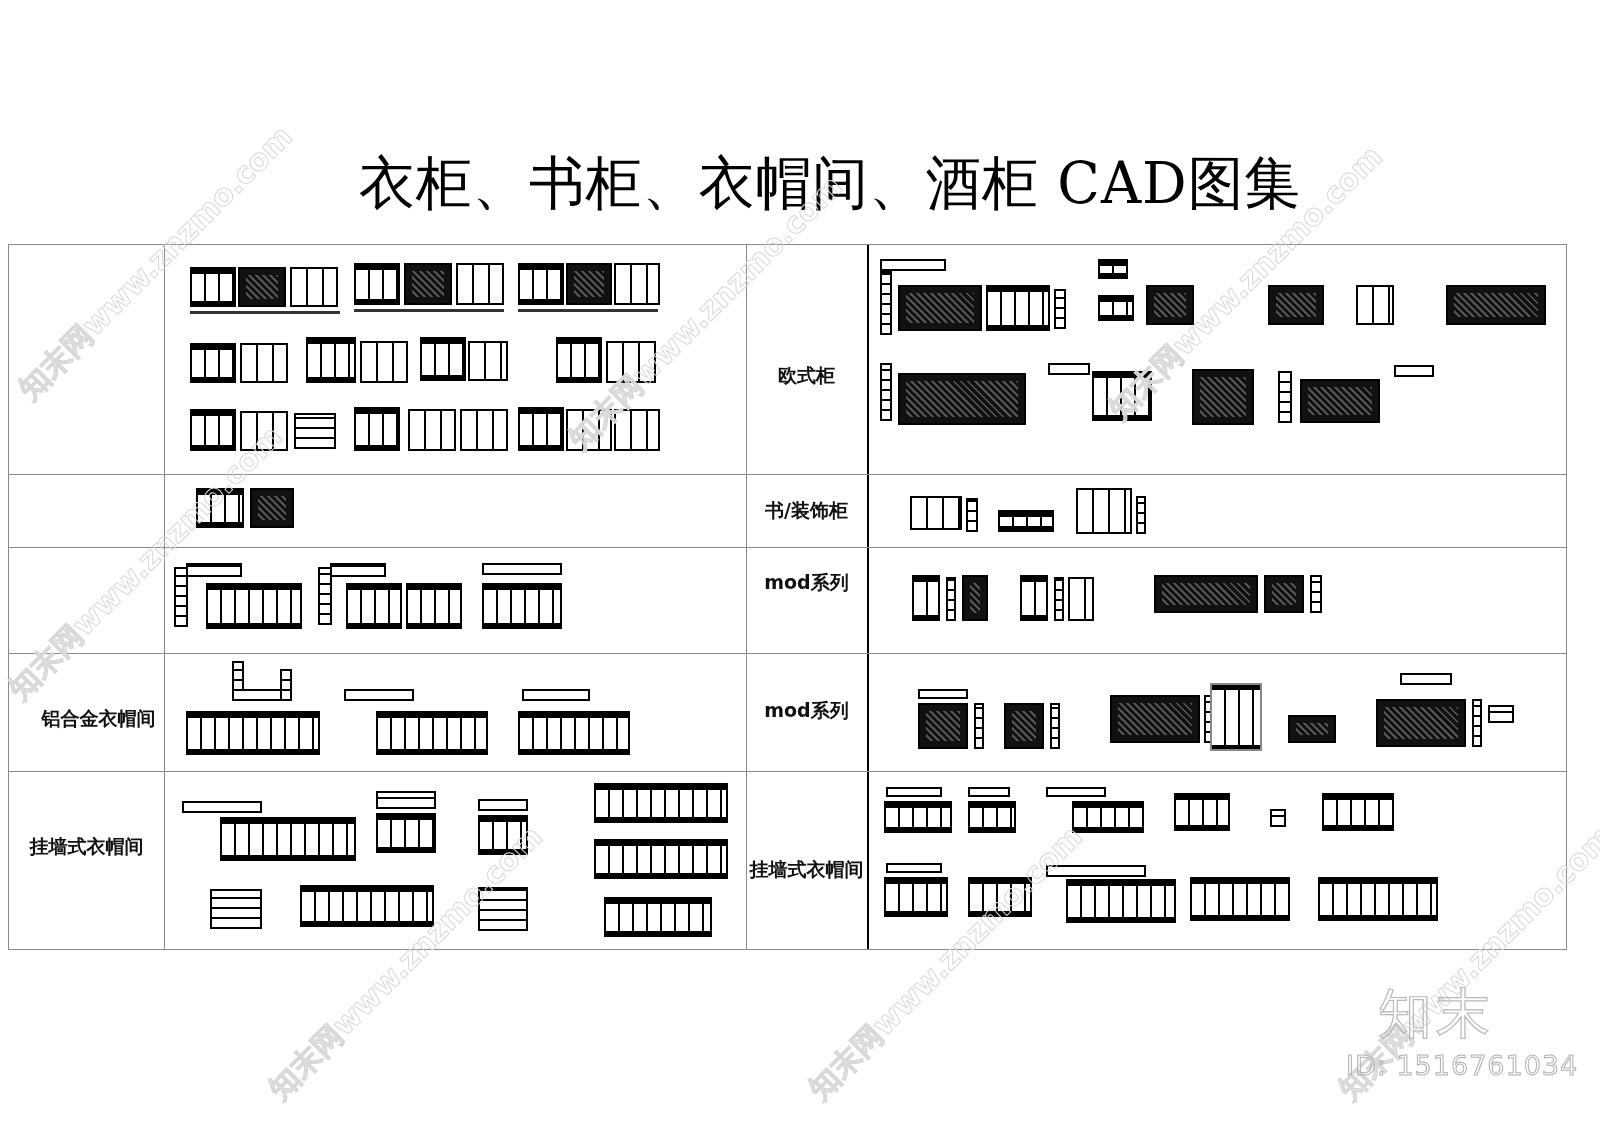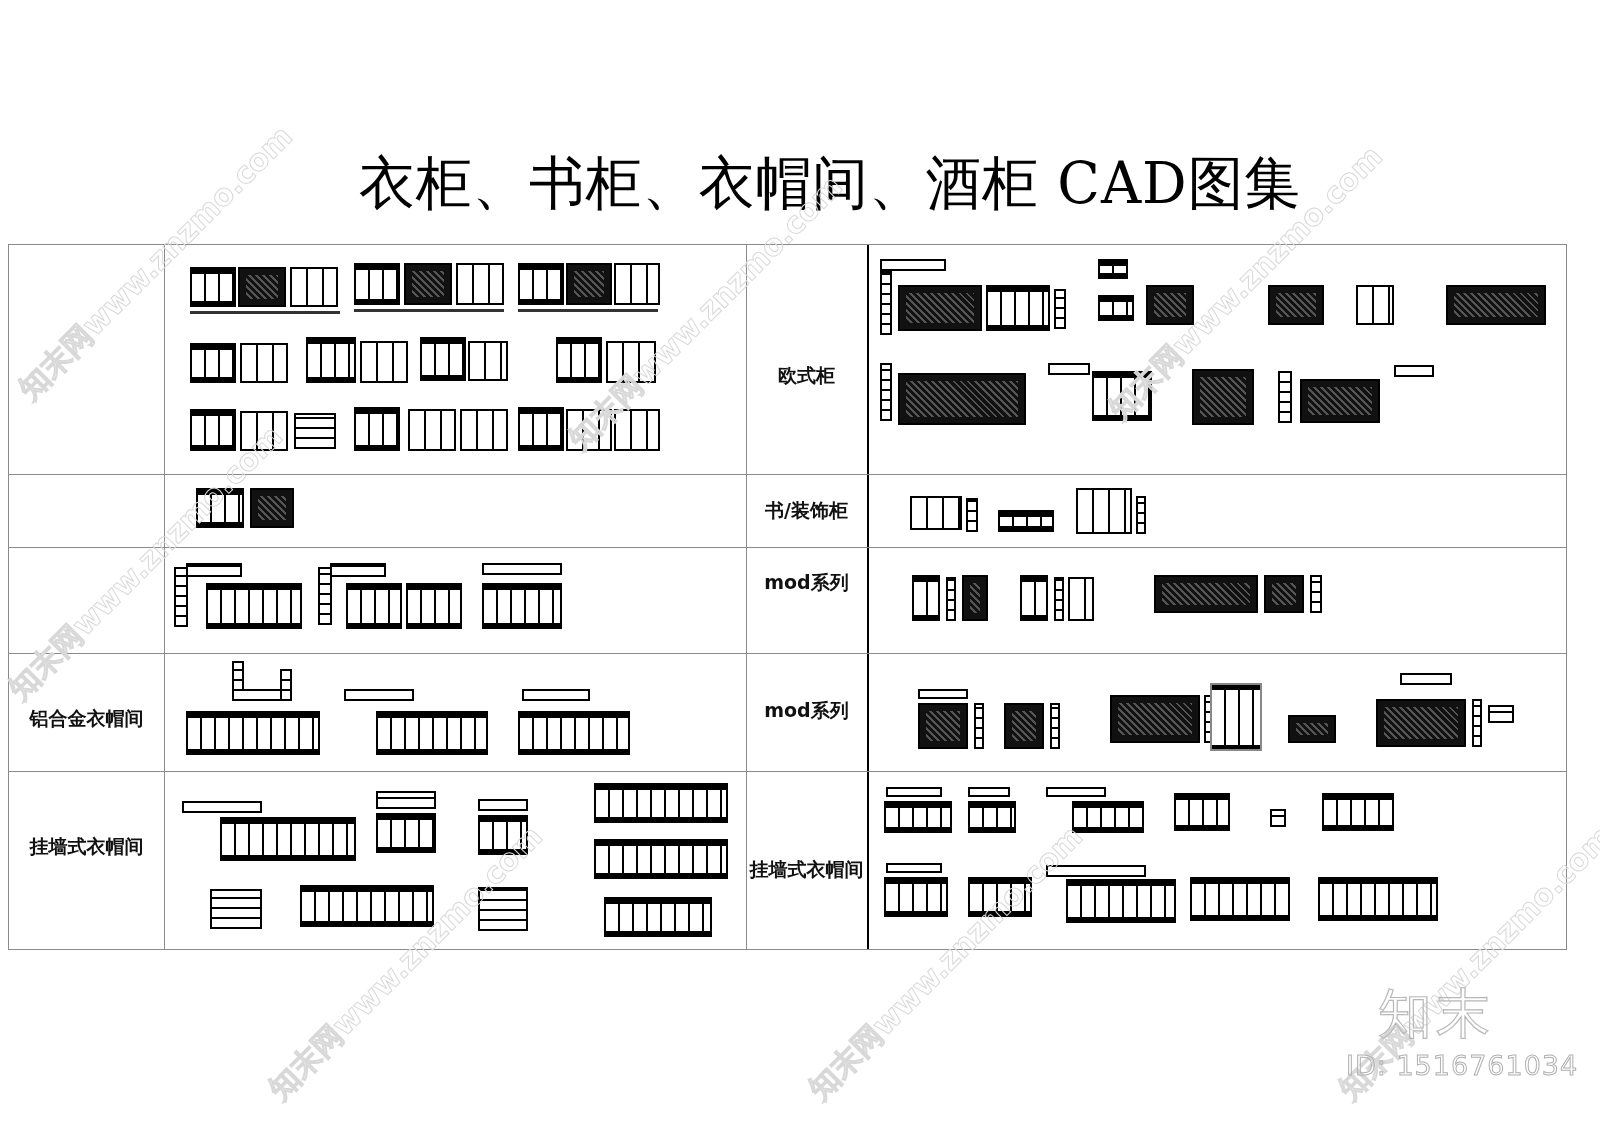--- a/index.html
+++ b/index.html
@@ -62,21 +62,21 @@
 
   <div class="vline" style="left:155px;border-left:1.5px solid #8a8a8a;"></div>
   <div class="vline" style="left:737px;border-left:1.5px solid #8a8a8a;"></div>
   <div class="vline" style="left:858px;border-left:2px solid #000;"></div>
 
   <div class="hline" style="left:0;width:1557px;top:229px;border-top:1.5px solid #8a8a8a;"></div>
   <div class="hline" style="left:0;width:1557px;top:302px;border-top:1.5px solid #8a8a8a;"></div>
   <div class="hline" style="left:0;width:1557px;top:408px;border-top:1.5px solid #8a8a8a;"></div>
   <div class="hline" style="left:0;width:1557px;top:526px;border-top:1.5px solid #8a8a8a;"></div>
 
-  <div class="label" style="left:0;top:409px;width:155px;height:130px;">铝合金衣帽间</div>
+  <div class="label" style="left:12px;top:409px;width:155px;height:130px;">铝合金衣帽间</div>
   <div class="label" style="left:0;top:527px;width:155px;height:150px;">挂墙式衣帽间</div>
 
   <div class="label" style="left:737px;top:0;width:121px;height:262px;">欧式柜</div>
   <div class="label" style="left:737px;top:245px;width:121px;height:42px;">书/装饰柜</div>
   <div class="label" style="left:737px;top:318px;width:121px;height:40px;">mod系列</div>
   <div class="label" style="left:737px;top:440px;width:121px;height:52px;">mod系列</div>
   <div class="label" style="left:737px;top:600px;width:121px;height:50px;">挂墙式衣帽间</div>
 
   <div class="cell" style="left:157px;top:0;width:579px;height:229px;">
     <div class="cad open" style="left:24px;top:22px;width:46px;height:40px;"></div>

